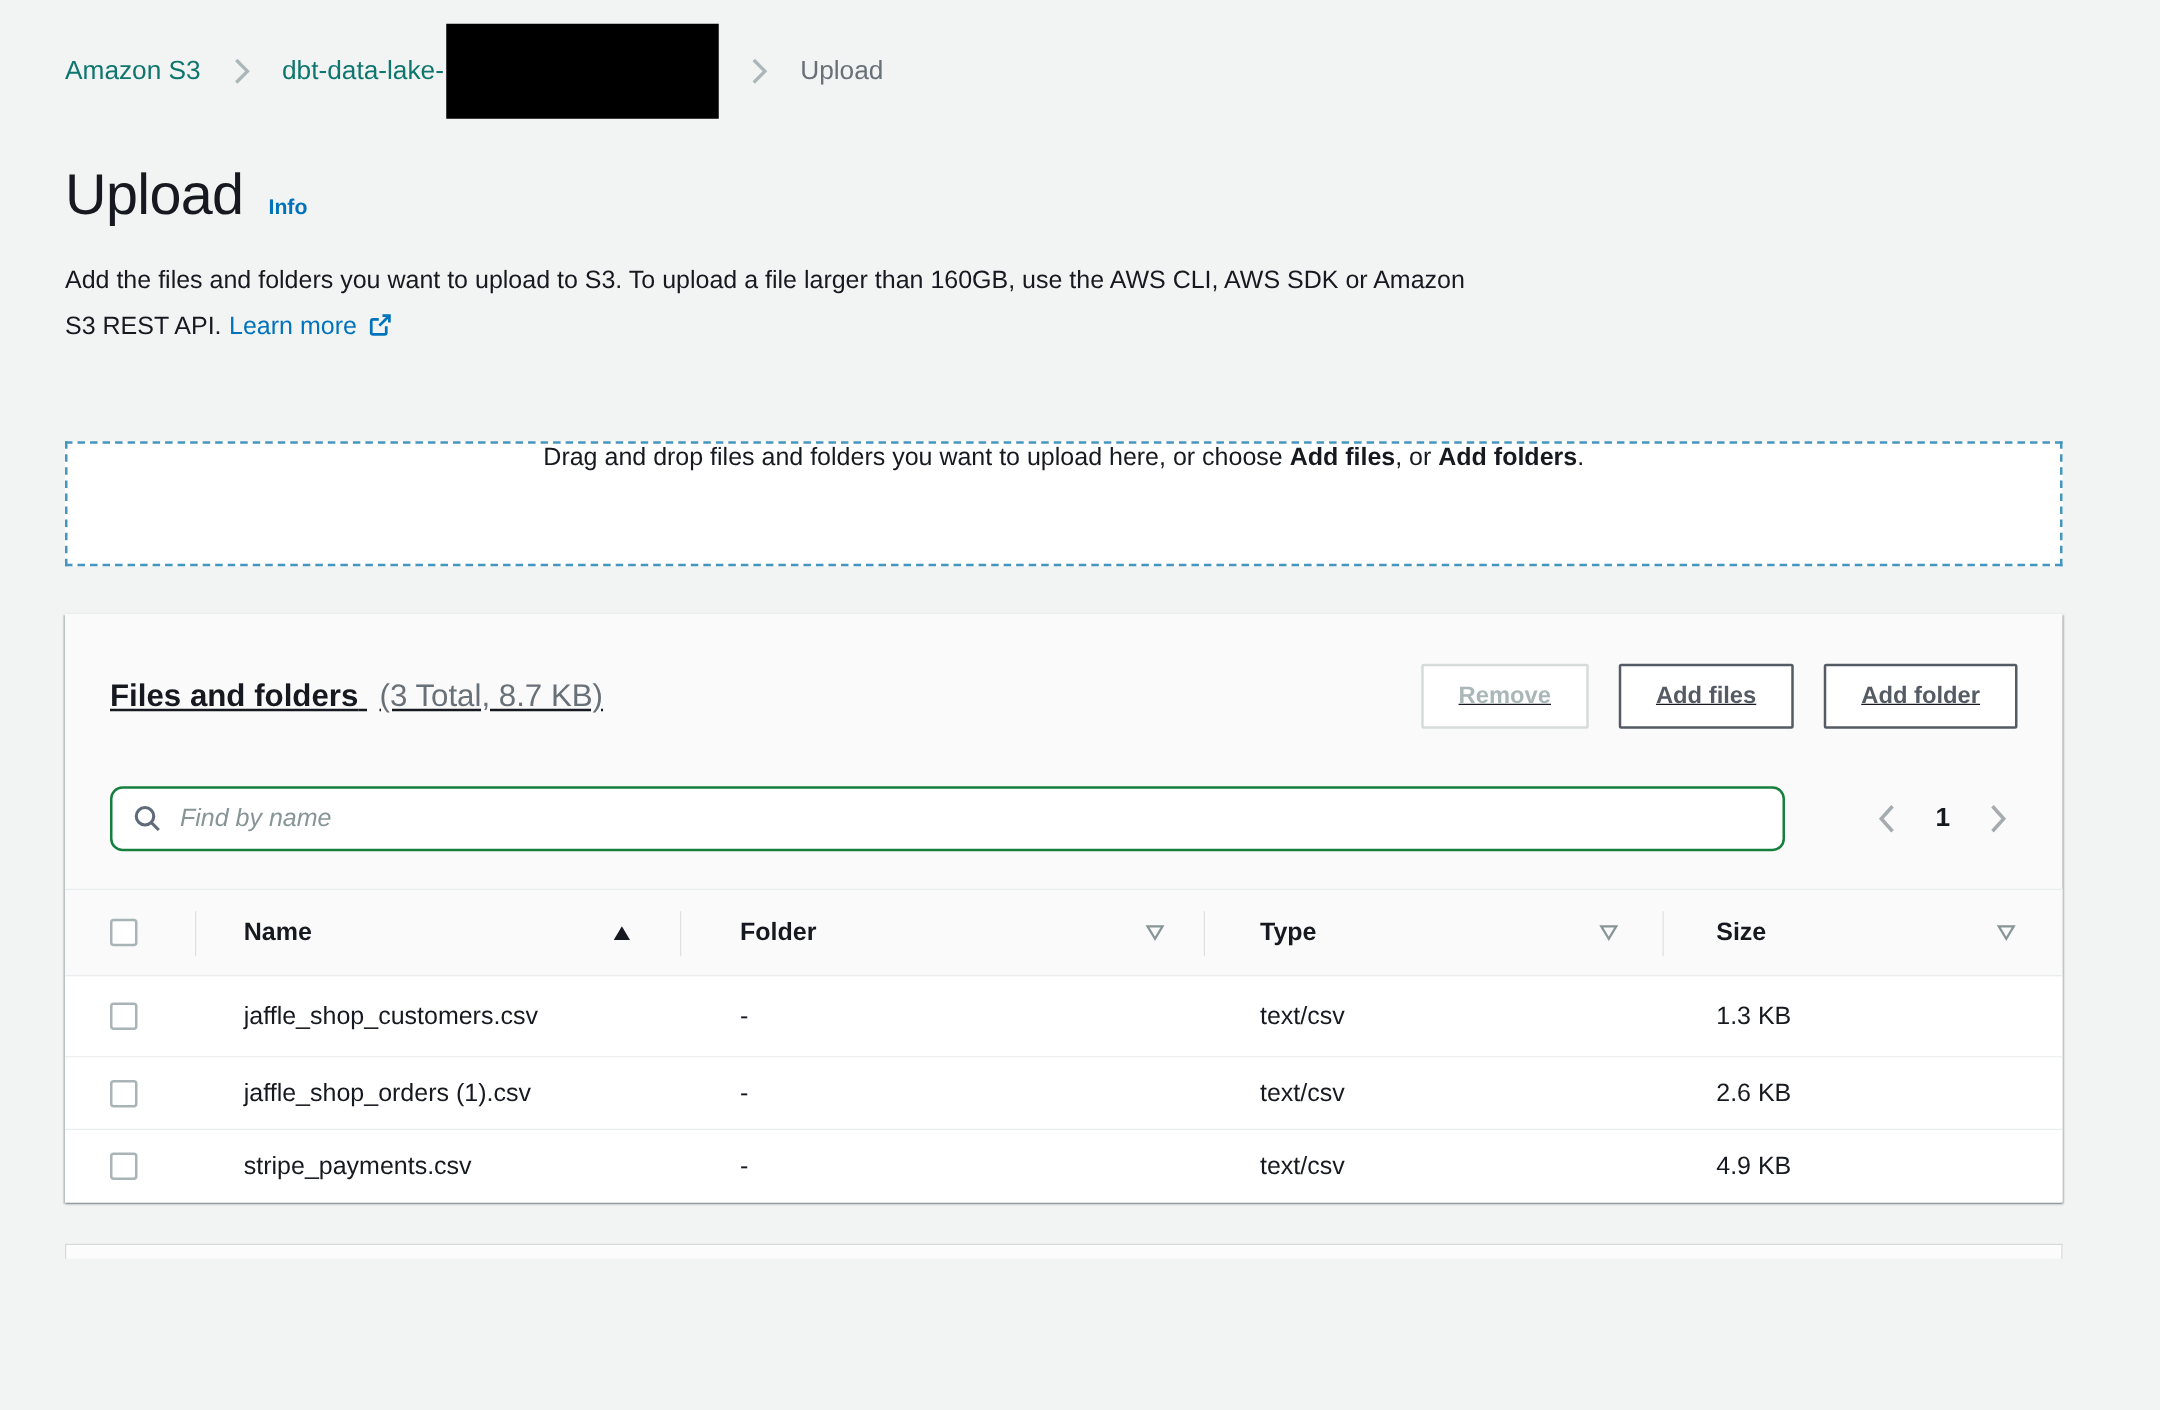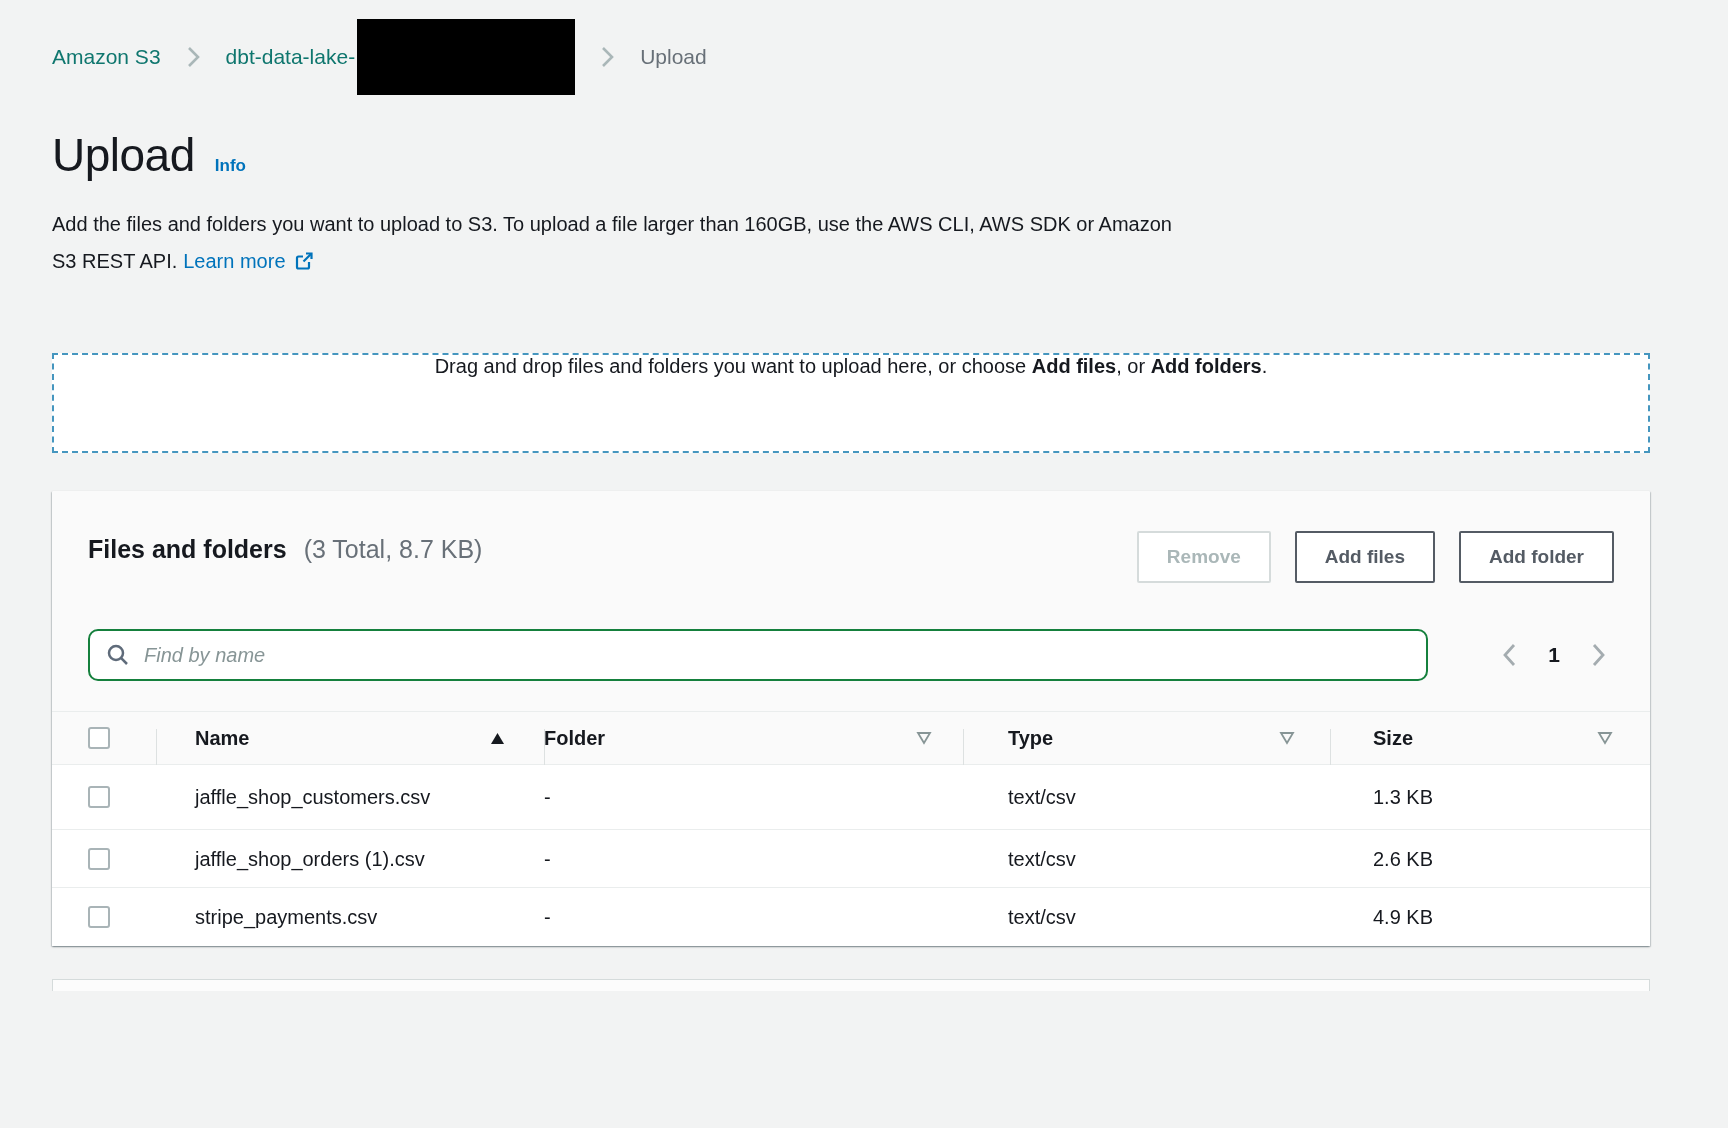--- a/index.html
+++ b/index.html
@@ -33,21 +33,21 @@
   .dropzone {
     margin-top:70px; height:100px; background:#ffffff;
     border:2px dashed #4596bf; display:flex; align-items:flex-start; justify-content:center;
     font-size:20px;
   }
   .dropzone b { font-weight:700; }
 
   
   .panel { margin-top:38px; background:#fafafa; border-radius:1px;
            box-shadow:0 1px 2px rgba(0,28,36,.35), 1px 1px 1px rgba(0,28,36,.12), -1px 1px 1px rgba(0,28,36,.12); }
-  .panel-top { padding:40px 36px 0; display:flex; justify-content:space-between; align-items:flex-start; }
+  .panel-top { padding:40px 36px 0; display:flex; justify-content:space-between; align-items:center;text-decoration:underline; }
   .panel-title-line { font-size:25px; line-height:36px; }
   .panel-title { font-weight:700; color:#16191f; }
   .panel-count { font-weight:400; color:#687078; margin-left:10px; }
   .panel-sub { margin-top:14px; font-size:19px; line-height:26px; color:#687078; }
   .btn-row { display:flex; gap:24px; }
   .btn { height:52px; padding:0 28px; font-size:19px; font-weight:700; background:#fff;
          border-radius:2px; display:flex; align-items:center; cursor:pointer; white-space:nowrap; }
   .btn-disabled { border:2px solid #d5dbdb; color:#aab7b8; cursor:default; }
   .btn-normal { border:2px solid #545b64; color:#545b64; }
 
@@ -55,27 +55,27 @@
   .search-row { margin:46px 36px 0; display:flex; align-items:center; }
   .search-box { width:1340px; height:52px; background:#fff; border:2px solid #15803d; border-radius:10px;
                 display:flex; align-items:center; padding:0 16px; gap:14px; }
   .search-placeholder { font-size:20px; font-style:italic; color:#879596; }
   .pagination { display:flex; align-items:center; gap:32px; margin-left:auto; padding-right:8px; }
   .page-num { font-size:21px; font-weight:700; color:#16191f; }
   .page-btn { display:flex; align-items:center; cursor:pointer; }
 
   
   .table { margin-top:30px; }
-  .thead { display:flex; align-items:center; height:54px; border-top:1px solid #eaeded;
+  .thead { display:flex; align-items:center; height:70px; border-top:1px solid #eaeded;
            border-bottom:1px solid #eaeded; position:relative; background:#fafafa; }
   .hcell { display:flex; align-items:center; justify-content:space-between;
            font-size:20px; font-weight:700; color:#16191f; height:100%; }
   .col-check  { width:104px; padding-left:36px; display:flex; align-items:center; }
   .col-name   { width:388px; padding-left:39px; padding-right:39px; }
-  .col-folder { width:419px; padding-right:31px;justify-content:space-between; }
+  .col-folder { width:419px; padding-left:48px; padding-right:31px;justify-content:space-between; }
   .col-type   { width:367px; padding-left:45px; padding-right:35px; }
   .col-size   { flex:1;      padding-left:43px; padding-right:37px; }
   .hdiv { position:absolute; top:17px; width:1px; height:36px; background:#dde1e1; }
 
   .trow { display:flex; align-items:center; background:#ffffff; border-bottom:1px solid #eaeded;
           font-size:20px; min-height:58px; padding:10px 0; }
   .trow.tall { padding:14px 0; }
   .trow:last-child { border-bottom:none; }
   .name-text { max-width:242px; overflow-wrap:anywhere; line-height:36px; }
   .cellv { line-height:36px; }

